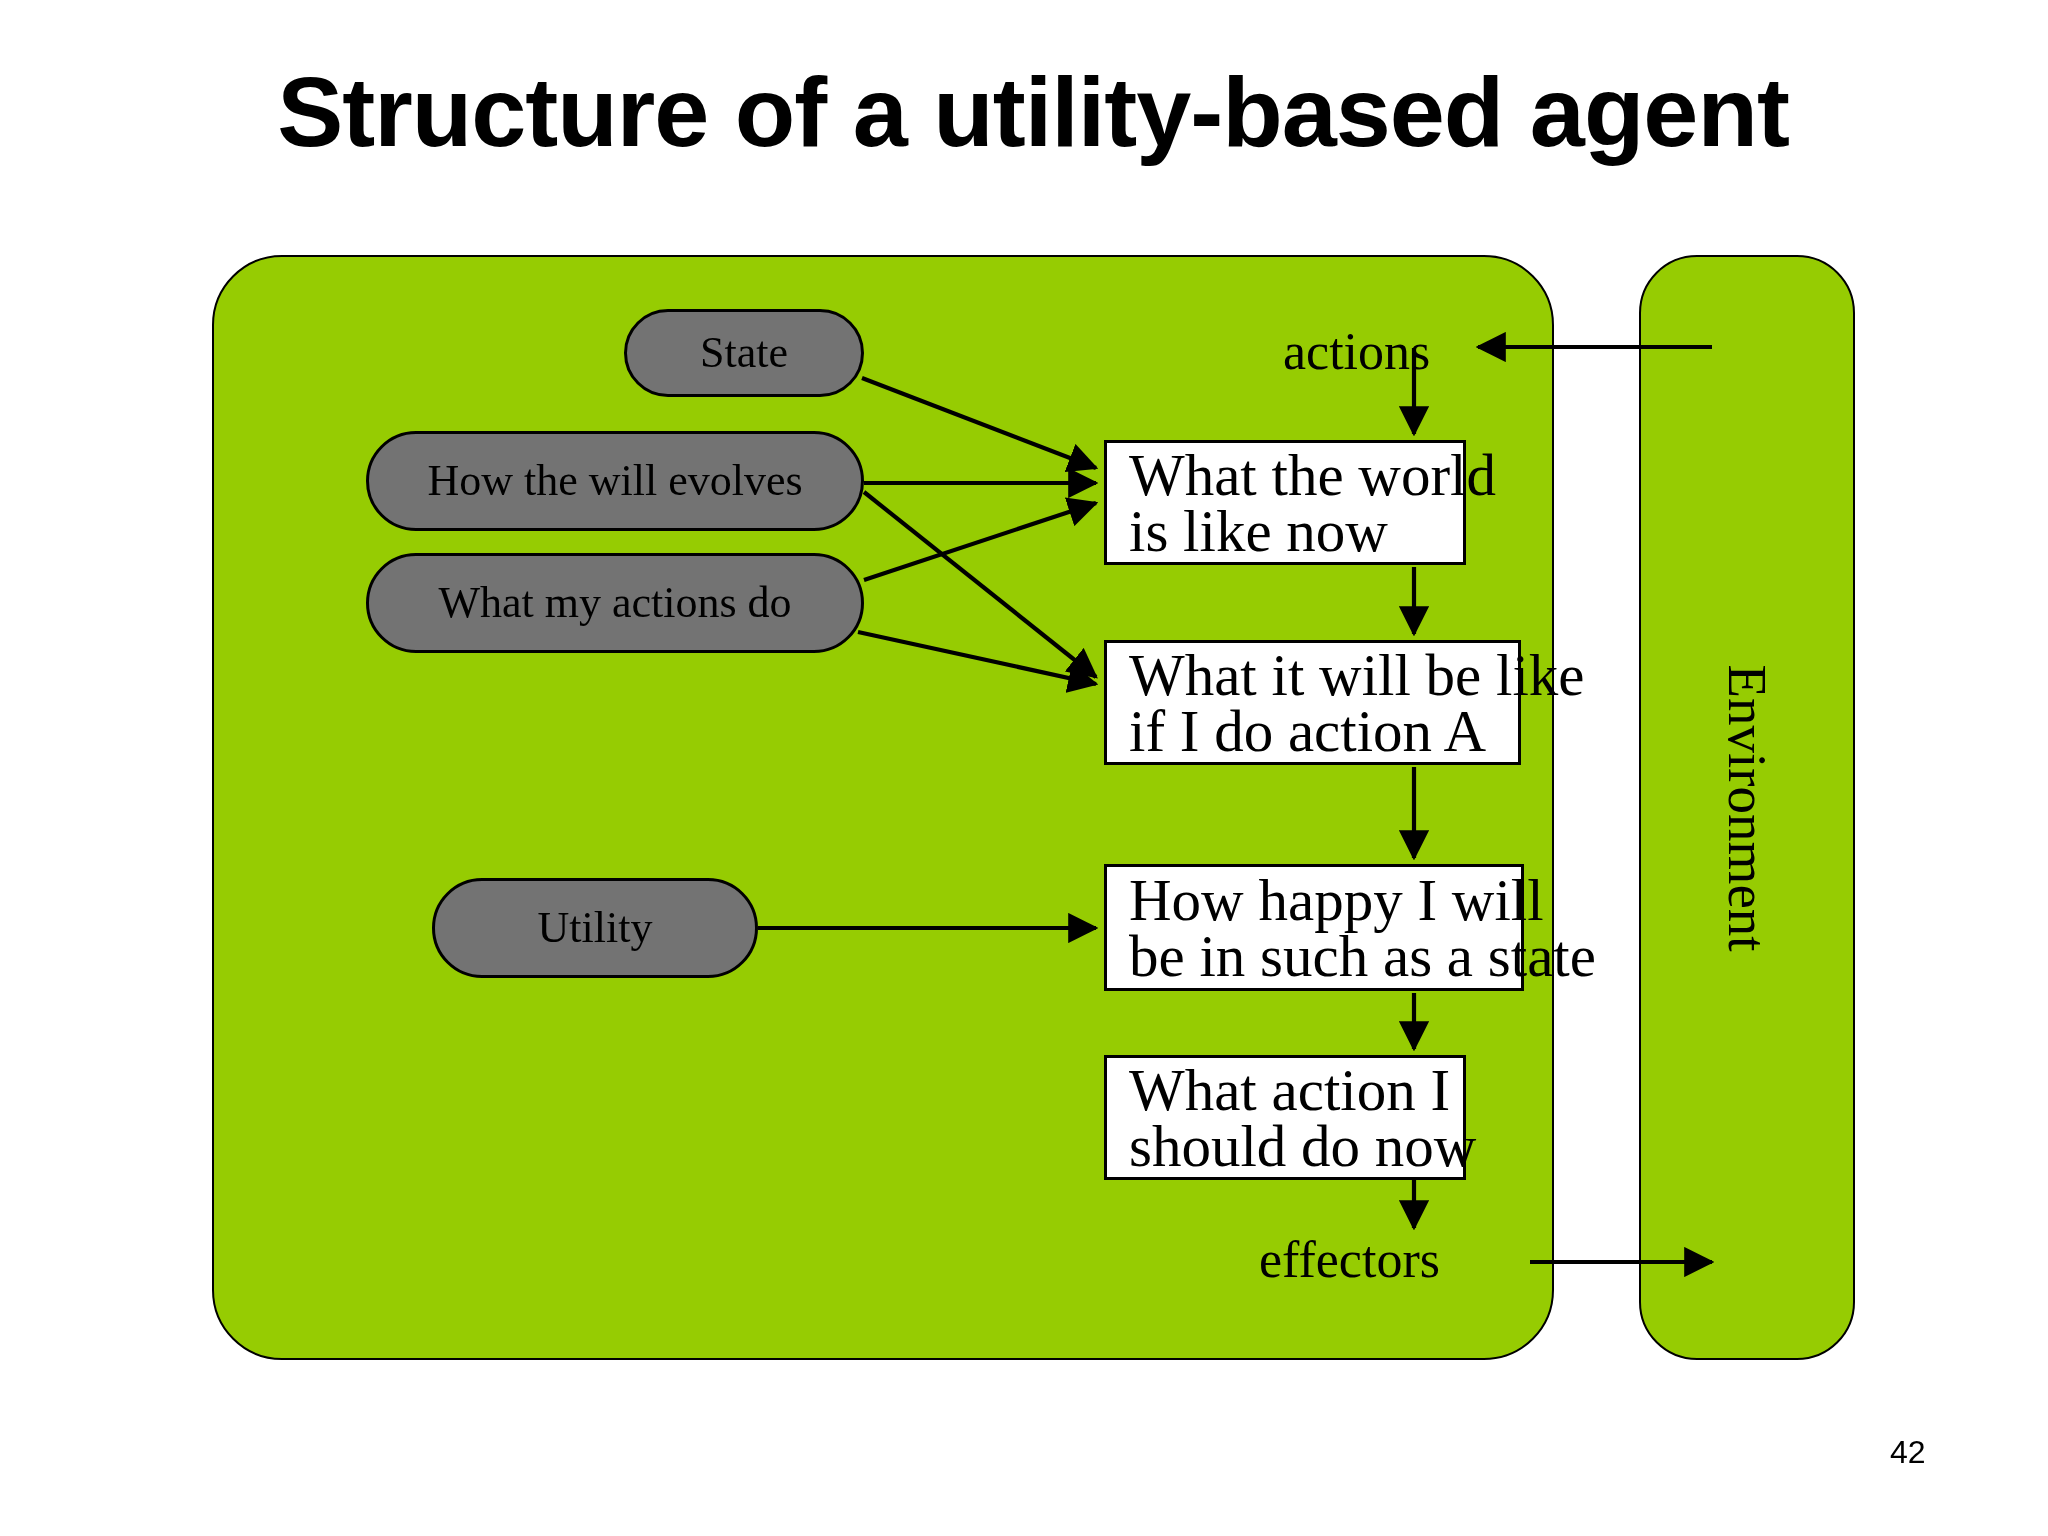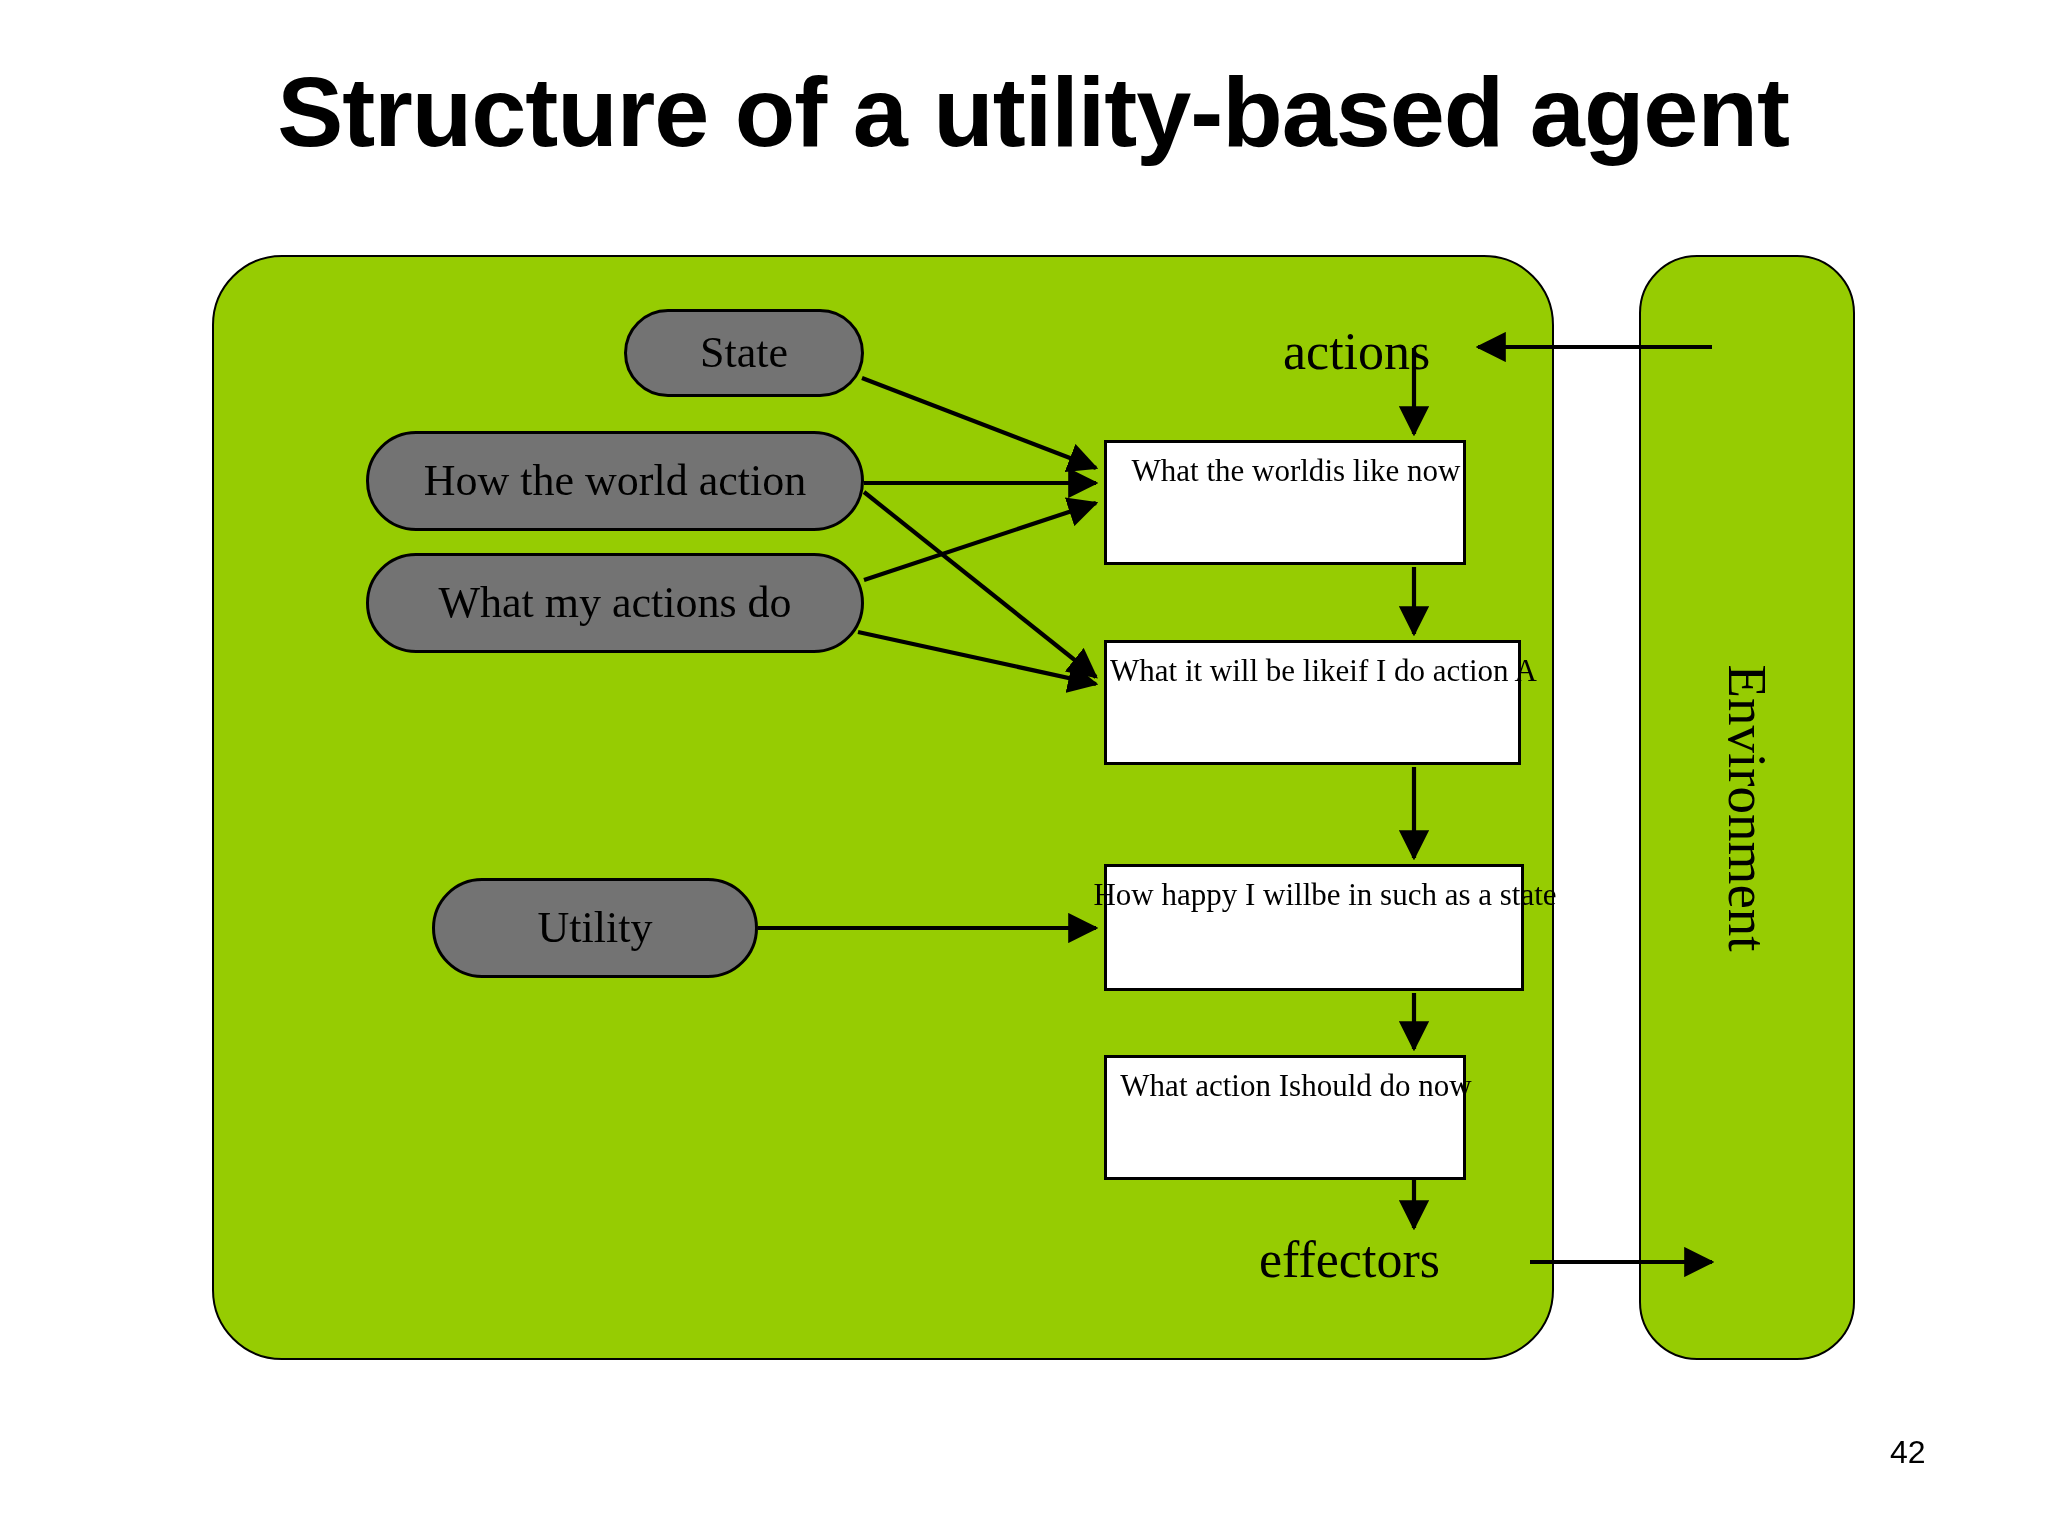--- a/index.html
+++ b/index.html
@@ -85,24 +85,24 @@
   #pill-actions       { left: 366px; top: 553px; width: 498px; height: 100px; }
   #pill-utility       { left: 432px; top: 878px; width: 326px; height: 100px; }
 
   
   .rect {
     position: absolute;
     background: #ffffff;
     border: 3px solid #000000;
     box-sizing: border-box;
     display: flex;
-    flex-direction: row;
+    flex-direction: column;
     justify-content: center;
     padding-left: 22px;
-    font-size: 31px;
+    font-size: 59px;
     line-height: 56px;
     color: #000000;
     white-space: nowrap;
   }
   #rect-world-now     { left: 1104px; top: 440px; width: 362px; height: 125px; }
   #rect-will-be-like  { left: 1104px; top: 640px; width: 417px; height: 125px; }
   #rect-how-happy     { left: 1104px; top: 864px; width: 420px; height: 127px; }
   #rect-what-action   { left: 1104px; top: 1055px; width: 362px; height: 125px; }
 
   
@@ -181,21 +181,21 @@
       <line x1="1414" y1="1130" x2="1414" y2="1228"></line>
 
       <line x1="1712" y1="347" x2="1478" y2="347"></line>
 
       <line x1="1530" y1="1262" x2="1712" y2="1262"></line>
     </g>
   </svg>
 
   <div id="pill-state" class="pill">State</div>
 
-  <div id="pill-evolves" class="pill">How the world action</div>
+  <div id="pill-evolves" class="pill">How the will evolves</div>
 
   <div id="pill-actions" class="pill">What my actions do</div>
 
   <div id="pill-utility" class="pill">Utility</div>
 
   <div id="rect-world-now" class="rect">
     <span>What the world</span>
     <span>is like now</span>
   </div>
 

